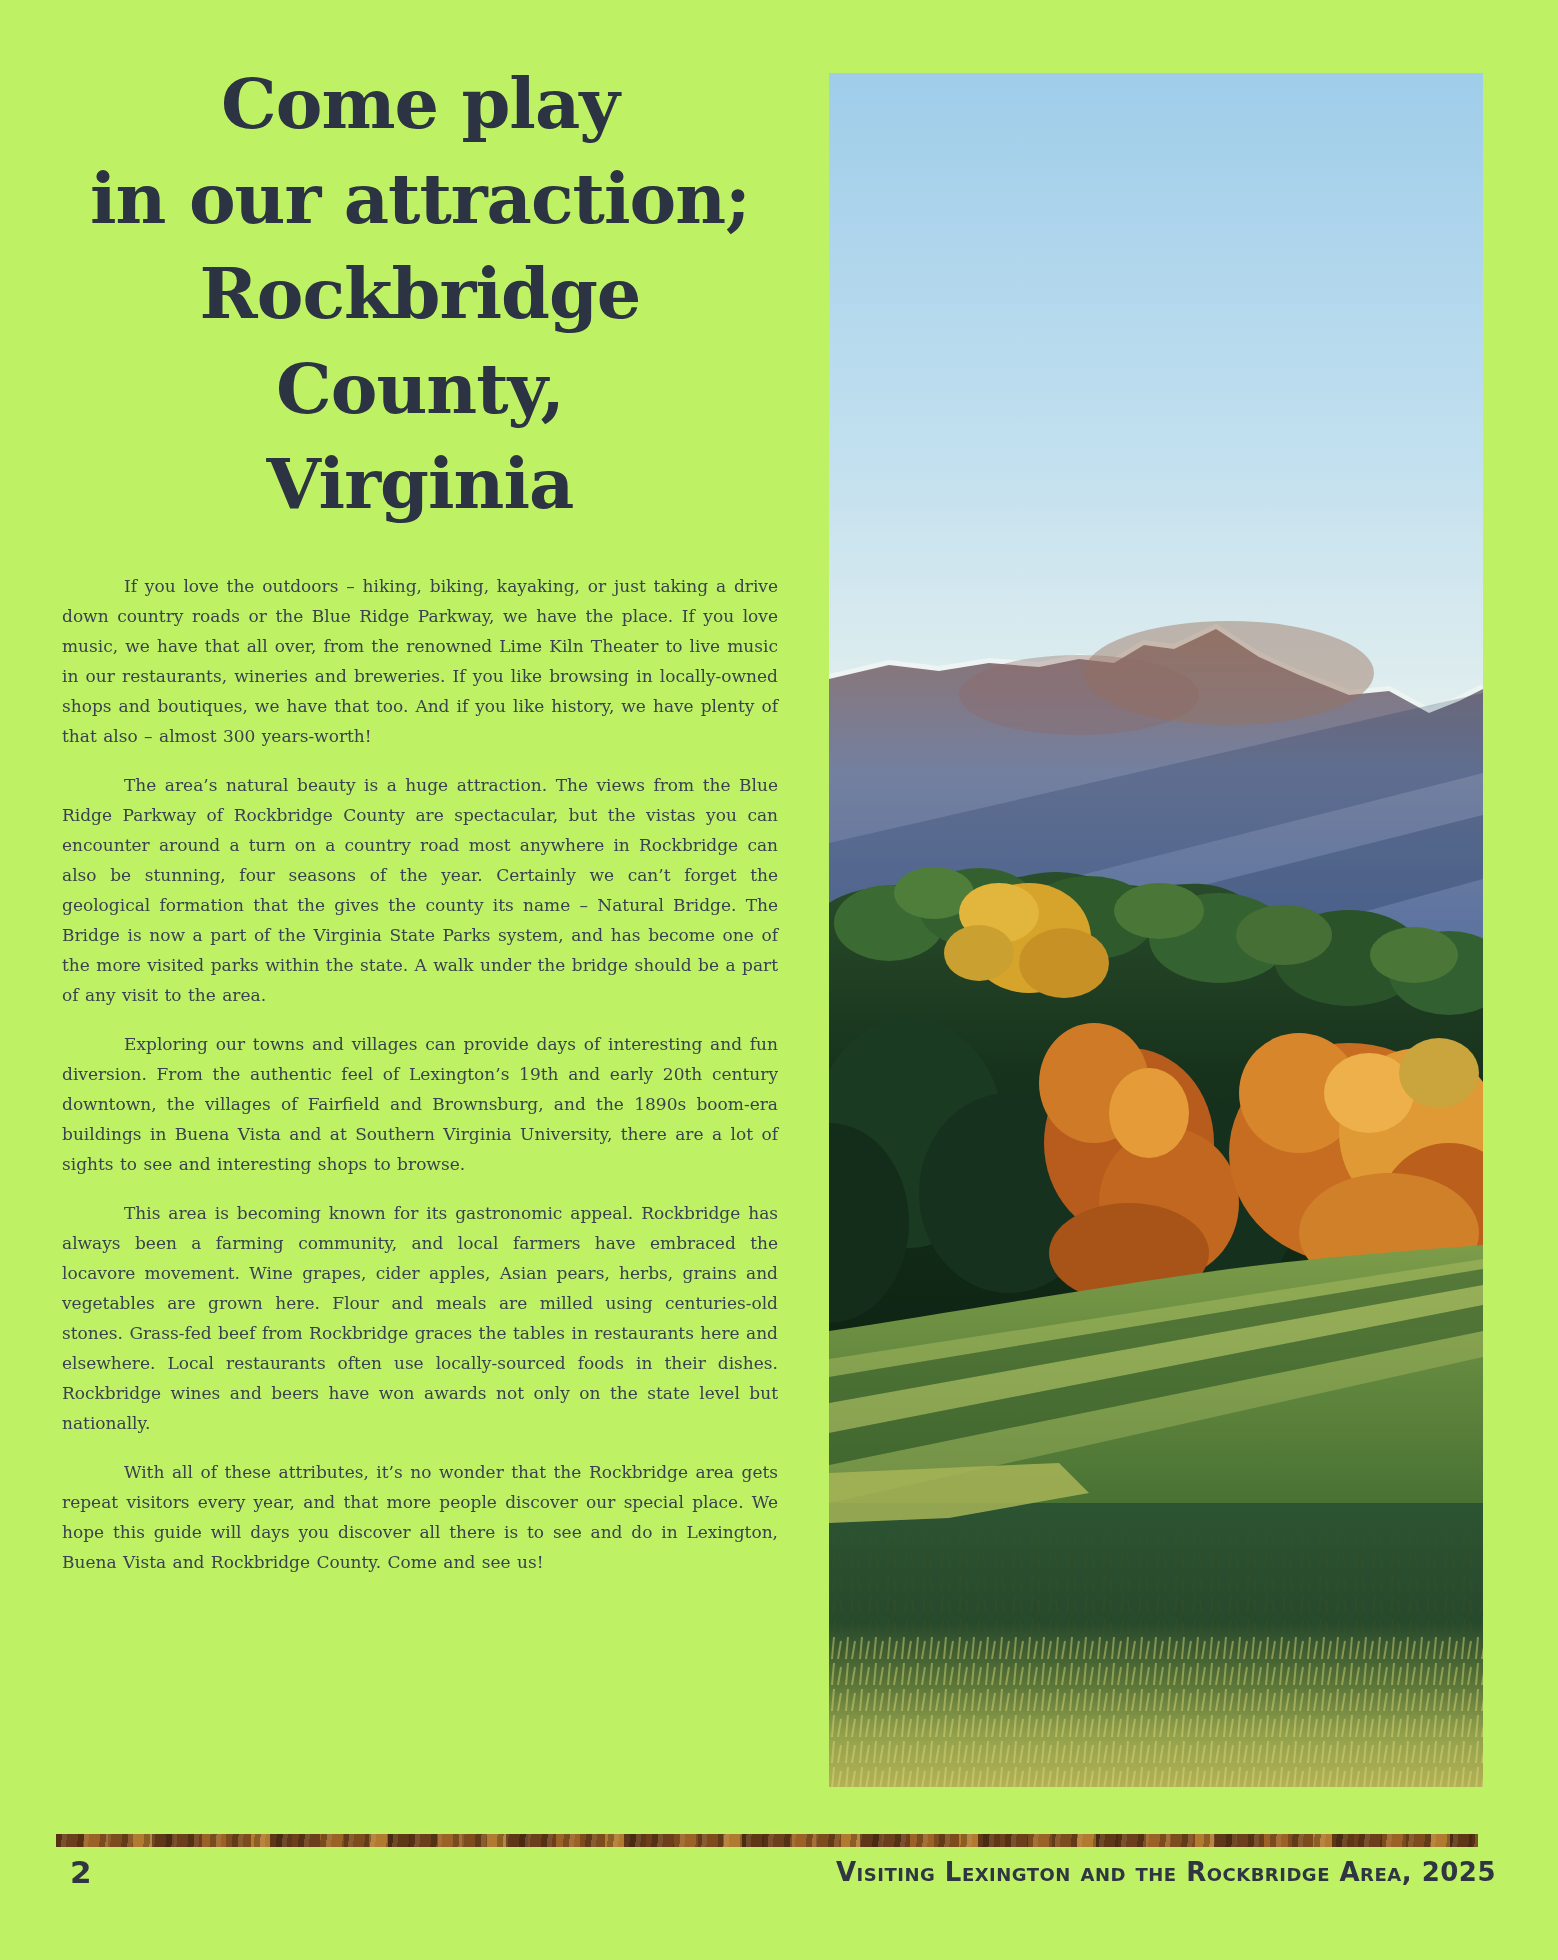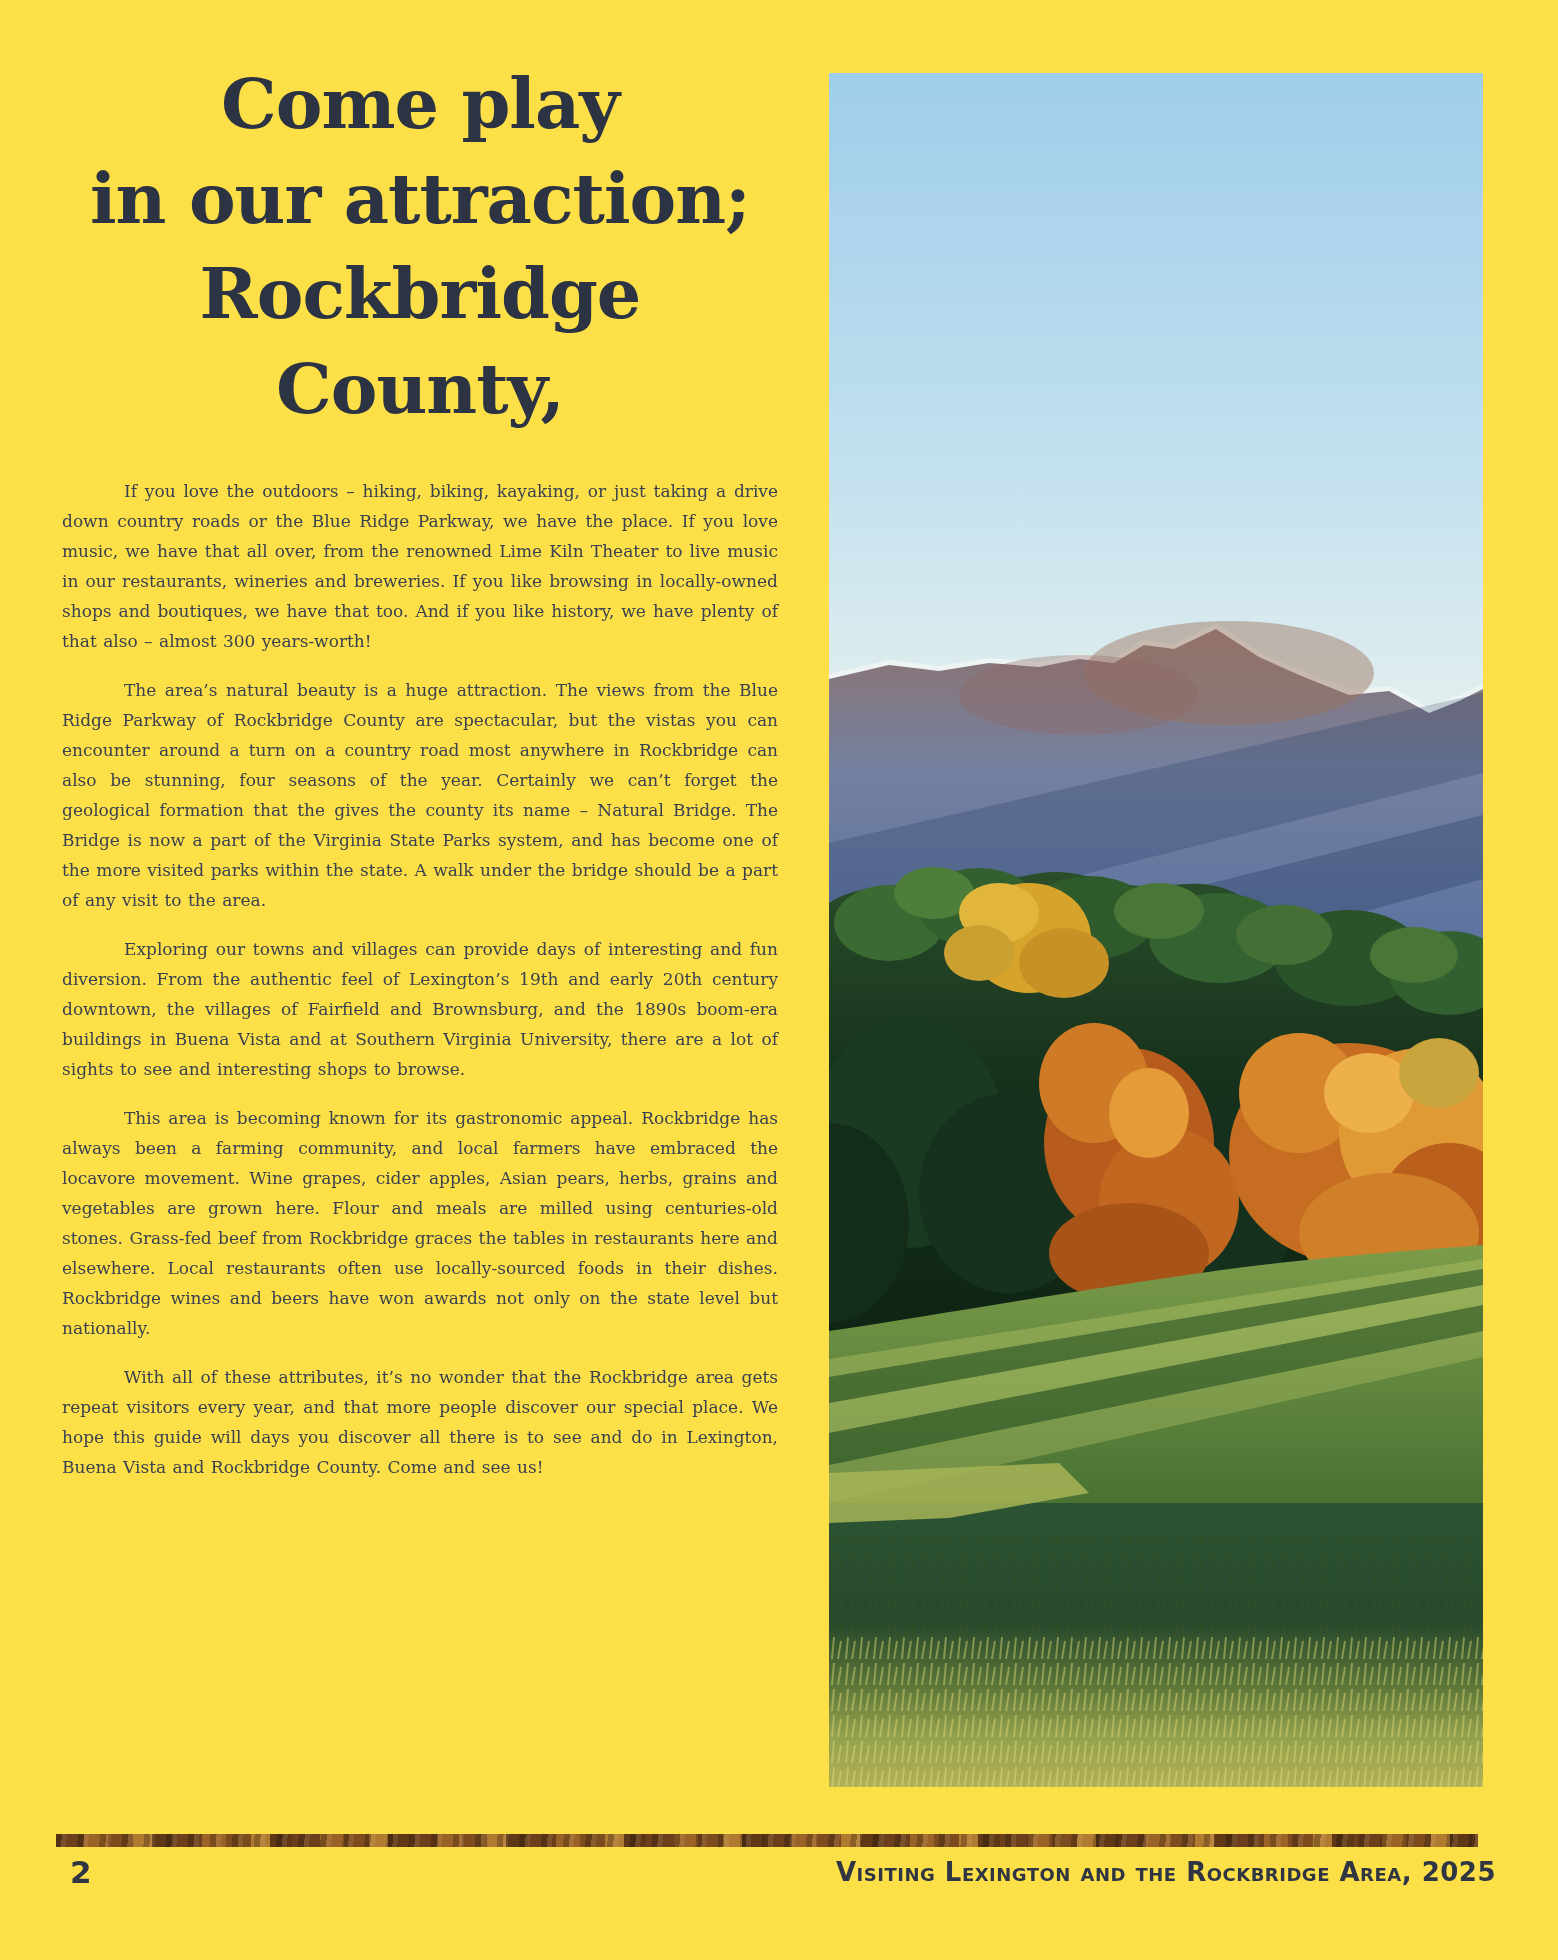--- a/index.html
+++ b/index.html
@@ -1,18 +1,18 @@
 <!DOCTYPE html>
 <html><head>
 <meta charset="utf-8">
 <style>
   html,body{margin:0;padding:0;background:#ffffff;}
   body{width:1558px;height:1960px;position:relative;overflow:hidden;
        font-family:"DejaVu Serif", serif;}
-  .page{position:absolute;inset:0;background:#fde047;}
+  .page{position:absolute;inset:0;background:#bef264;}
 
   
   .col{position:absolute;left:62px;top:56px;width:716px;}
   .title{color:#2c3342;font-family:"DejaVu Serif", serif;font-weight:700;
          font-size:70px;line-height:95px;text-align:center;letter-spacing:-1px;
          margin:0 0 40px 0;}
   .para{color:#3a4150;font-size:17px;line-height:30px;text-align:justify;
         text-indent:62px;margin:0 0 19px 0;word-spacing:1px;}
 
   
@@ -34,20 +34,21 @@
 </head>
 <body>
 
 <div class="page">
 
   <section class="col">
     <h1 class="title">
       <div>Come play</div>
       <div>in our attraction;</div>
       <div>Rockbridge County,</div>
+      <div>Virginia</div>
     </h1>
     <p class="para">If you love the outdoors – hiking, biking, kayaking, or just taking a drive down country roads or the Blue Ridge Parkway, we have the place. If you love music, we have that all over, from the renowned Lime Kiln Theater to live music in our restaurants, wineries and breweries. If you like browsing in locally-owned shops and boutiques, we have that too. And if you like history, we have plenty of that also – almost 300 years-worth!</p>
     <p class="para">The area’s natural beauty is a huge attraction. The views from the Blue Ridge Parkway of Rockbridge County are spectacular, but the vistas you can encounter around a turn on a country road most anywhere in Rockbridge can also be stunning, four seasons of the year. Certainly we can’t forget the geological formation that the gives the county its name – Natural Bridge. The Bridge is now a part of the Virginia State Parks system, and has become one of the more visited parks within the state. A walk under the bridge should be a part of any visit to the area.</p>
     <p class="para">Exploring our towns and villages can provide days of interesting and fun diversion. From the authentic feel of Lexington’s 19th and early 20th century downtown, the villages of Fairfield and Brownsburg, and the 1890s boom-era buildings in Buena Vista and at Southern Virginia University, there are a lot of sights to see and interesting shops to browse.</p>
     <p class="para">This area is becoming known for its gastronomic appeal. Rockbridge has always been a farming community, and local farmers have embraced the locavore movement. Wine grapes, cider apples, Asian pears, herbs, grains and vegetables are grown here. Flour and meals are milled using centuries-old stones. Grass-fed beef from Rockbridge graces the tables in restaurants here and elsewhere. Local restaurants often use locally-sourced foods in their dishes. Rockbridge wines and beers have won awards not only on the state level but nationally.</p>
     <p class="para">With all of these attributes, it’s no wonder that the Rockbridge area gets repeat visitors every year, and that more people discover our special place. We hope this guide will days you discover all there is to see and do in Lexington, Buena Vista and Rockbridge County. Come and see us!</p>
   </section>
 
   <figure class="photo" aria-label="Autumn view of Rockbridge County: Blue Ridge mountain peak under a clear blue sky, dark evergreens with orange and yellow fall foliage, and a sunlit green pasture in the foreground">
     <svg viewBox="0 0 654 1714" preserveAspectRatio="none">

